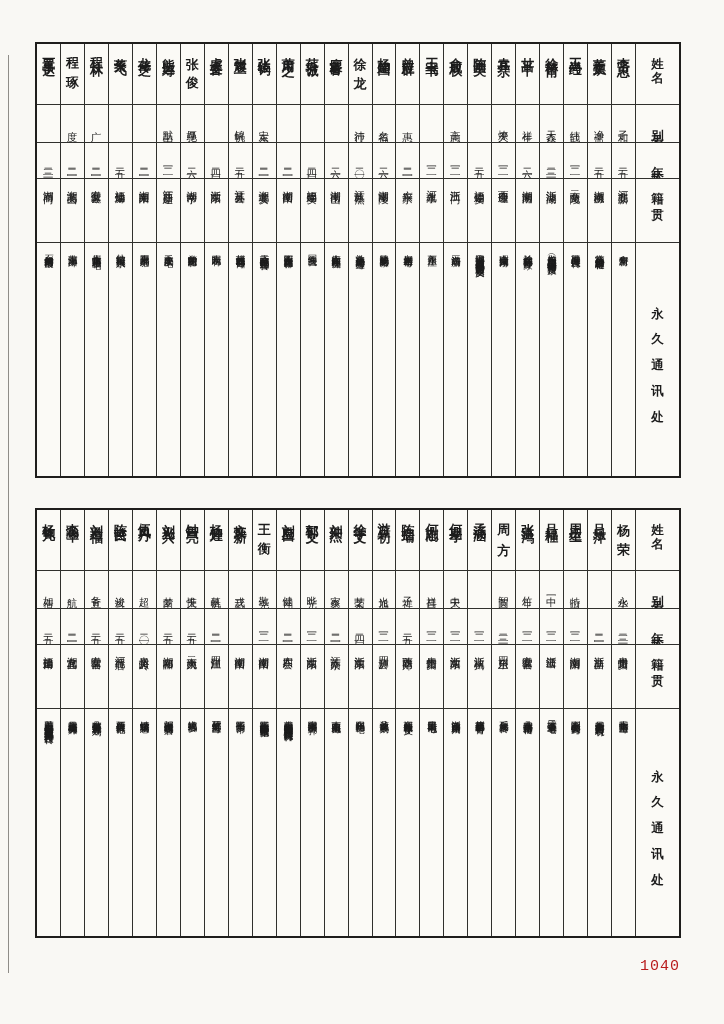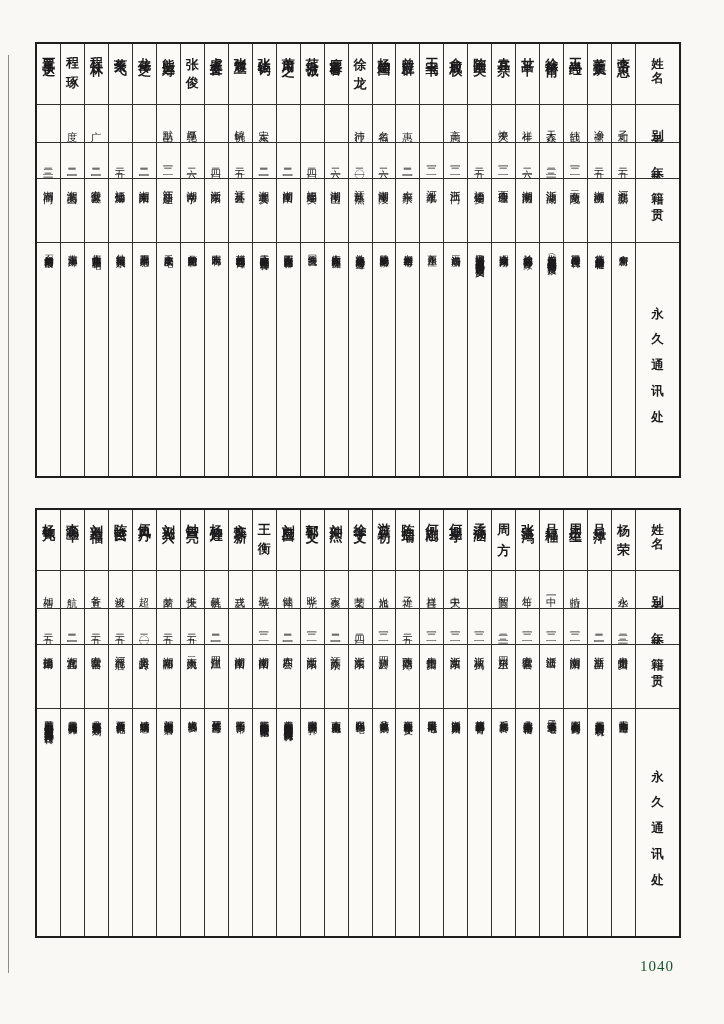--- a/index.html
+++ b/index.html
@@ -60,22 +60,22 @@
   .c-addr .vt{font-size:9.5px;letter-spacing:0.5px;line-height:10.5px;}
   .hcell .vt{font-weight:bold;font-size:12.5px;line-height:14px;}
   .hcol .c-name .vt{letter-spacing:14px;}
   .hcol .c-alias .vt{letter-spacing:5px;}
   .hcol .c-age .vt{letter-spacing:5px;}
   .hcol .c-origin .vt{letter-spacing:16px;}
   .hcol .c-addr{align-items:center;}
   .hcol .c-addr .vt{letter-spacing:26px;}
   .pagenum{
     position:absolute;top:958px;left:640px;
-    font-family:Liberation Serif, serif;
-    font-size:15px;color:#14532d;letter-spacing:1px;
+    font-family:Liberation Mono, monospace;
+    font-size:15px;color:#b91c1c;letter-spacing:1px;
   }
 </style>
 </head>
 <body>
 
 <div class="page">
   <div class="edge-line"></div>
   <section class="vtable" id="table-top">
       <div class="col hcol">
         <div class="cell c-name hcell">

